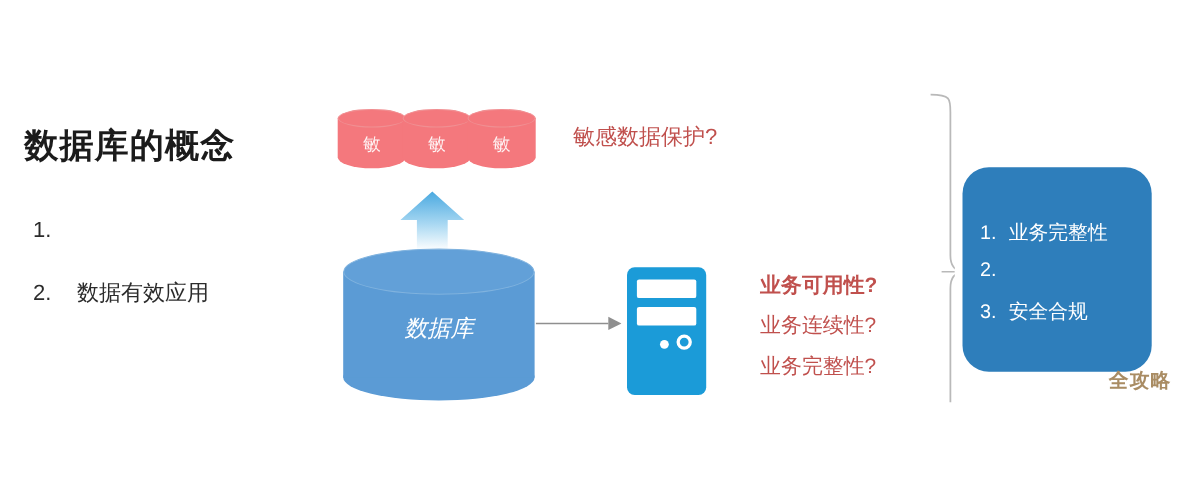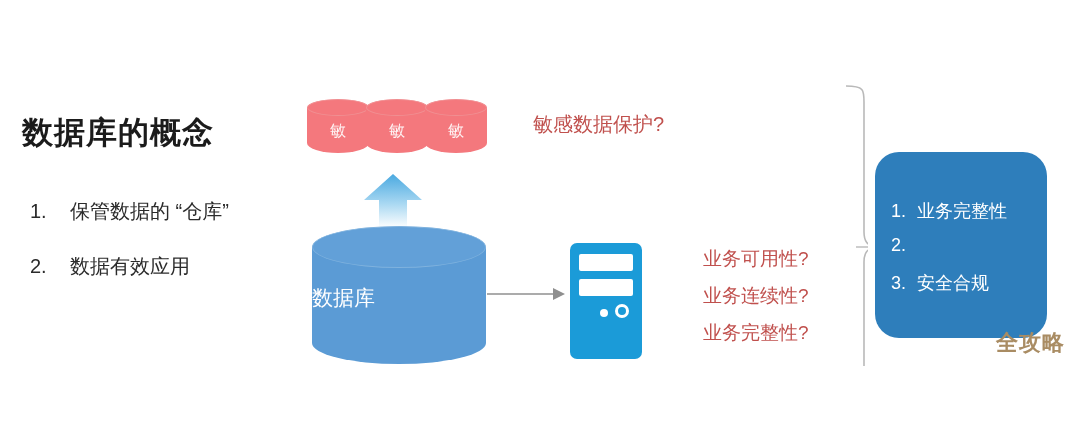--- a/index.html
+++ b/index.html
@@ -117,23 +117,25 @@
     position: absolute;
     left: 0; top: 96px;
     width: 174px; height: 42px;
     background: #5b9bd5;
     border-radius: 50%;
   }
   .cyl-db .label {
     position: absolute;
     left: 0; top: 58px;
     width: 174px;
+    text-align: center;
     color: #ffffff;
     font-size: 21px;
     z-index: 3;
+    font-style: italic;
   }
 
   
   .flow-arrow {
     position: absolute;
     left: 487px;
     top: 283px;
     width: 78px;
     height: 22px;
   }
@@ -183,24 +185,23 @@
     color: #1b1b1b;
     font-weight: bold;
   }
 
   
   .qtext {
     position: absolute;
     font-size: 19px;
     color: #c0504d;
     white-space: nowrap;
-    margin-left: 12px;
   }
   .q-top   { left: 521px; top: 111px; font-size: 20px; }
-  .q-biz-1 { left: 691px; top: 246px; }
+  .q-biz-1 { left: 691px; top: 246px; font-weight: bold; }
   .q-biz-2 { left: 691px; top: 283px; }
   .q-biz-3 { left: 691px; top: 320px; }
 
   
   .brace {
     position: absolute;
     left: 812px;
     top: 84px;
     width: 56px;
     height: 326px;
@@ -231,36 +232,35 @@
   }
   .concl-1 { top: 47px; }
   .concl-2 { top: 83px; }
   .concl-3 { top: 119px; }
 
   
   .watermark {
     position: absolute;
     right: 14px;
     bottom: 8px;
-    font-size: 22px;
+    font-size: 18px;
     font-weight: bold;
     color: #a98c63;
     letter-spacing: 1px;
   }
 </style>
 </head>
 <body>
 
 <div id="slide">
 
   <div class="title">数据库的概念</div>
 
   <div class="bullet bullet-1">
     <span class="num">1.</span>
-    <span>保管数据的 “仓库”</span>
   </div>
   <div class="bullet bullet-2">
     <span class="num">2.</span>
     <span>数据有效应用</span>
   </div>
 
   <div class="cyl-red cyl-r1">
     <div class="body"></div>
     <div class="cap"></div>
     <div class="glyph">敏</div>

